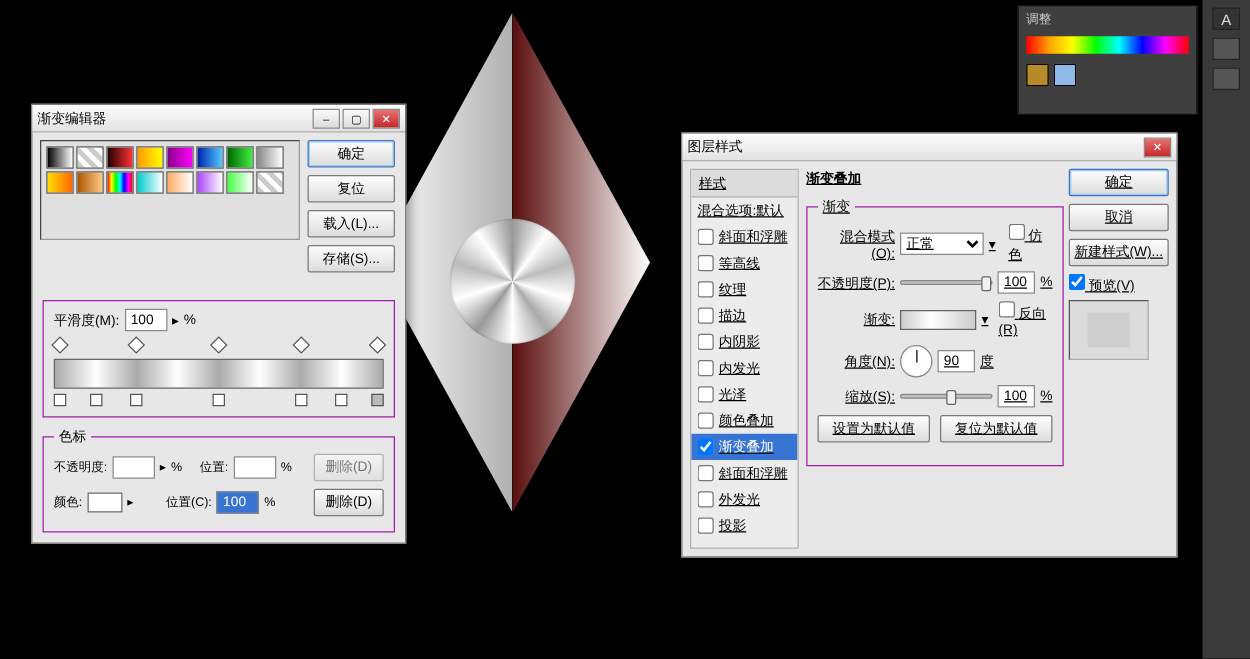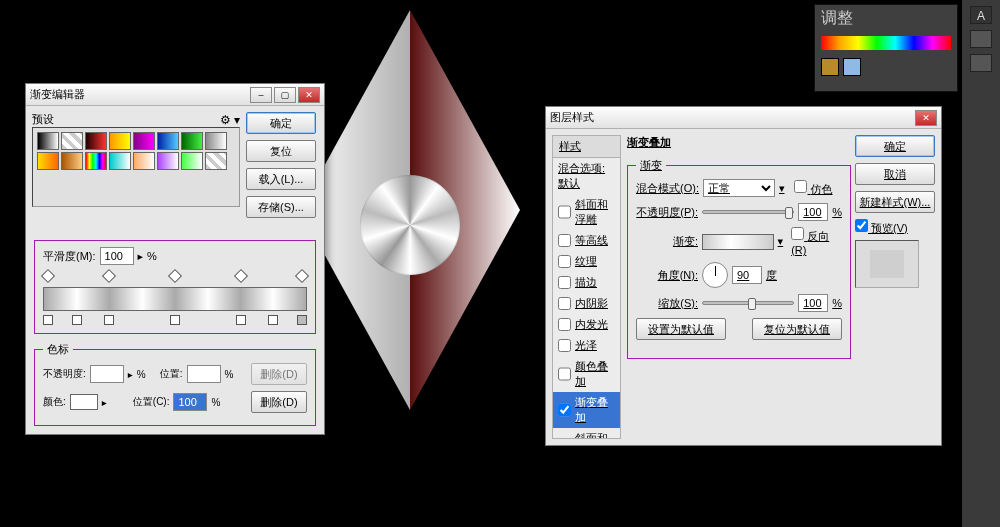--- a/index.html
+++ b/index.html
@@ -81,41 +81,37 @@
   <div class="diamond-left"></div>
   <div class="shine-disc"></div>
 </div>
 
 <div class="panelstrip">
   <div class="ti" style="background:#333;color:#ddd;text-align:center;font-size:12px;line-height:18px;">A</div>
   <div class="ti"></div>
   <div class="ti"></div>
 </div>
 <div class="color-panel">
-  <div style="color:#ccc;font-size:16px;padding:3px 6px;">调整</div>
+  <div style="color:#ccc;font-size:10px;padding:3px 6px;">调整</div>
   <div class="color-grad"></div>
   <div style="display:flex;gap:4px;padding:4px 6px;">
     <div style="width:18px;height:18px;background:#b88b2a;border:1px solid #000;"></div>
     <div style="width:18px;height:18px;background:#8fb9e6;border:1px solid #000;"></div>
   </div>
 </div>
 
 <div class="dlg" id="grad-editor">
   <div class="titlebar">
     <span class="titlebar-text">渐变编辑器</span>
     <div class="winbtn">–</div>
     <div class="winbtn">▢</div>
     <div class="winbtn close">✕</div>
   </div>
   <div class="body">
     <div class="preset-area">
-      <div style="display:flex; justify-content:space-between; align-items:center;">
-        <span>预设</span>
-        <span style="font-size:12px;">⚙ ▾</span>
-      </div>
       <div class="preset-box" id="preset-box">
           <div class="swatch" style="background: linear-gradient(90deg, rgb(0, 0, 0), rgb(255, 255, 255));"></div>
           <div class="swatch" style="background: repeating-linear-gradient(45deg, rgb(204, 204, 204) 0px, rgb(204, 204, 204) 4px, rgb(255, 255, 255) 4px, rgb(255, 255, 255) 8px);"></div>
           <div class="swatch" style="background: linear-gradient(90deg, rgb(34, 0, 0), rgb(255, 51, 51));"></div>
           <div class="swatch" style="background: linear-gradient(90deg, rgb(255, 153, 0), rgb(255, 255, 0));"></div>
           <div class="swatch" style="background: linear-gradient(90deg, rgb(136, 0, 136), rgb(255, 0, 255));"></div>
           <div class="swatch" style="background: linear-gradient(90deg, rgb(0, 34, 170), rgb(85, 204, 255));"></div>
           <div class="swatch" style="background: linear-gradient(90deg, rgb(0, 102, 0), rgb(68, 238, 68));"></div>
           <div class="swatch" style="background: linear-gradient(90deg, rgb(136, 136, 136), rgb(255, 255, 255));"></div>
           <div class="swatch" style="background: linear-gradient(90deg, rgb(255, 221, 0), rgb(255, 102, 0));"></div>
@@ -277,21 +273,21 @@
           <span>度</span>
         </div>
         <div class="row">
           <span class="lbl">缩放(S):</span>
           <div class="slider">
               <div class="thumb" style="left:50%"></div>
             </div>
           <input type="text" style="width: 30px;" value="100">
           <span>%</span>
         </div>
-        <div class="row" style="justify-content:center;gap:26px;margin-top:6px;">
+        <div class="row" style="justify-content:center;gap:8px;margin-top:6px;">
           <div class="btn wide">设置为默认值</div>
           <div class="btn wide">复位为默认值</div>
         </div>
       </fieldset>
     </div>
     <div class="ls-right">
       <div class="btn blue" style="width:80px">确定</div>
       <div class="btn" style="width:80px">取消</div>
       <div class="btn" style="width:80px">新建样式(W)...</div>
       <label style="display:block;margin-top:4px;"><input type="checkbox" checked="" style=""> <span>预览(V)</span></label>

